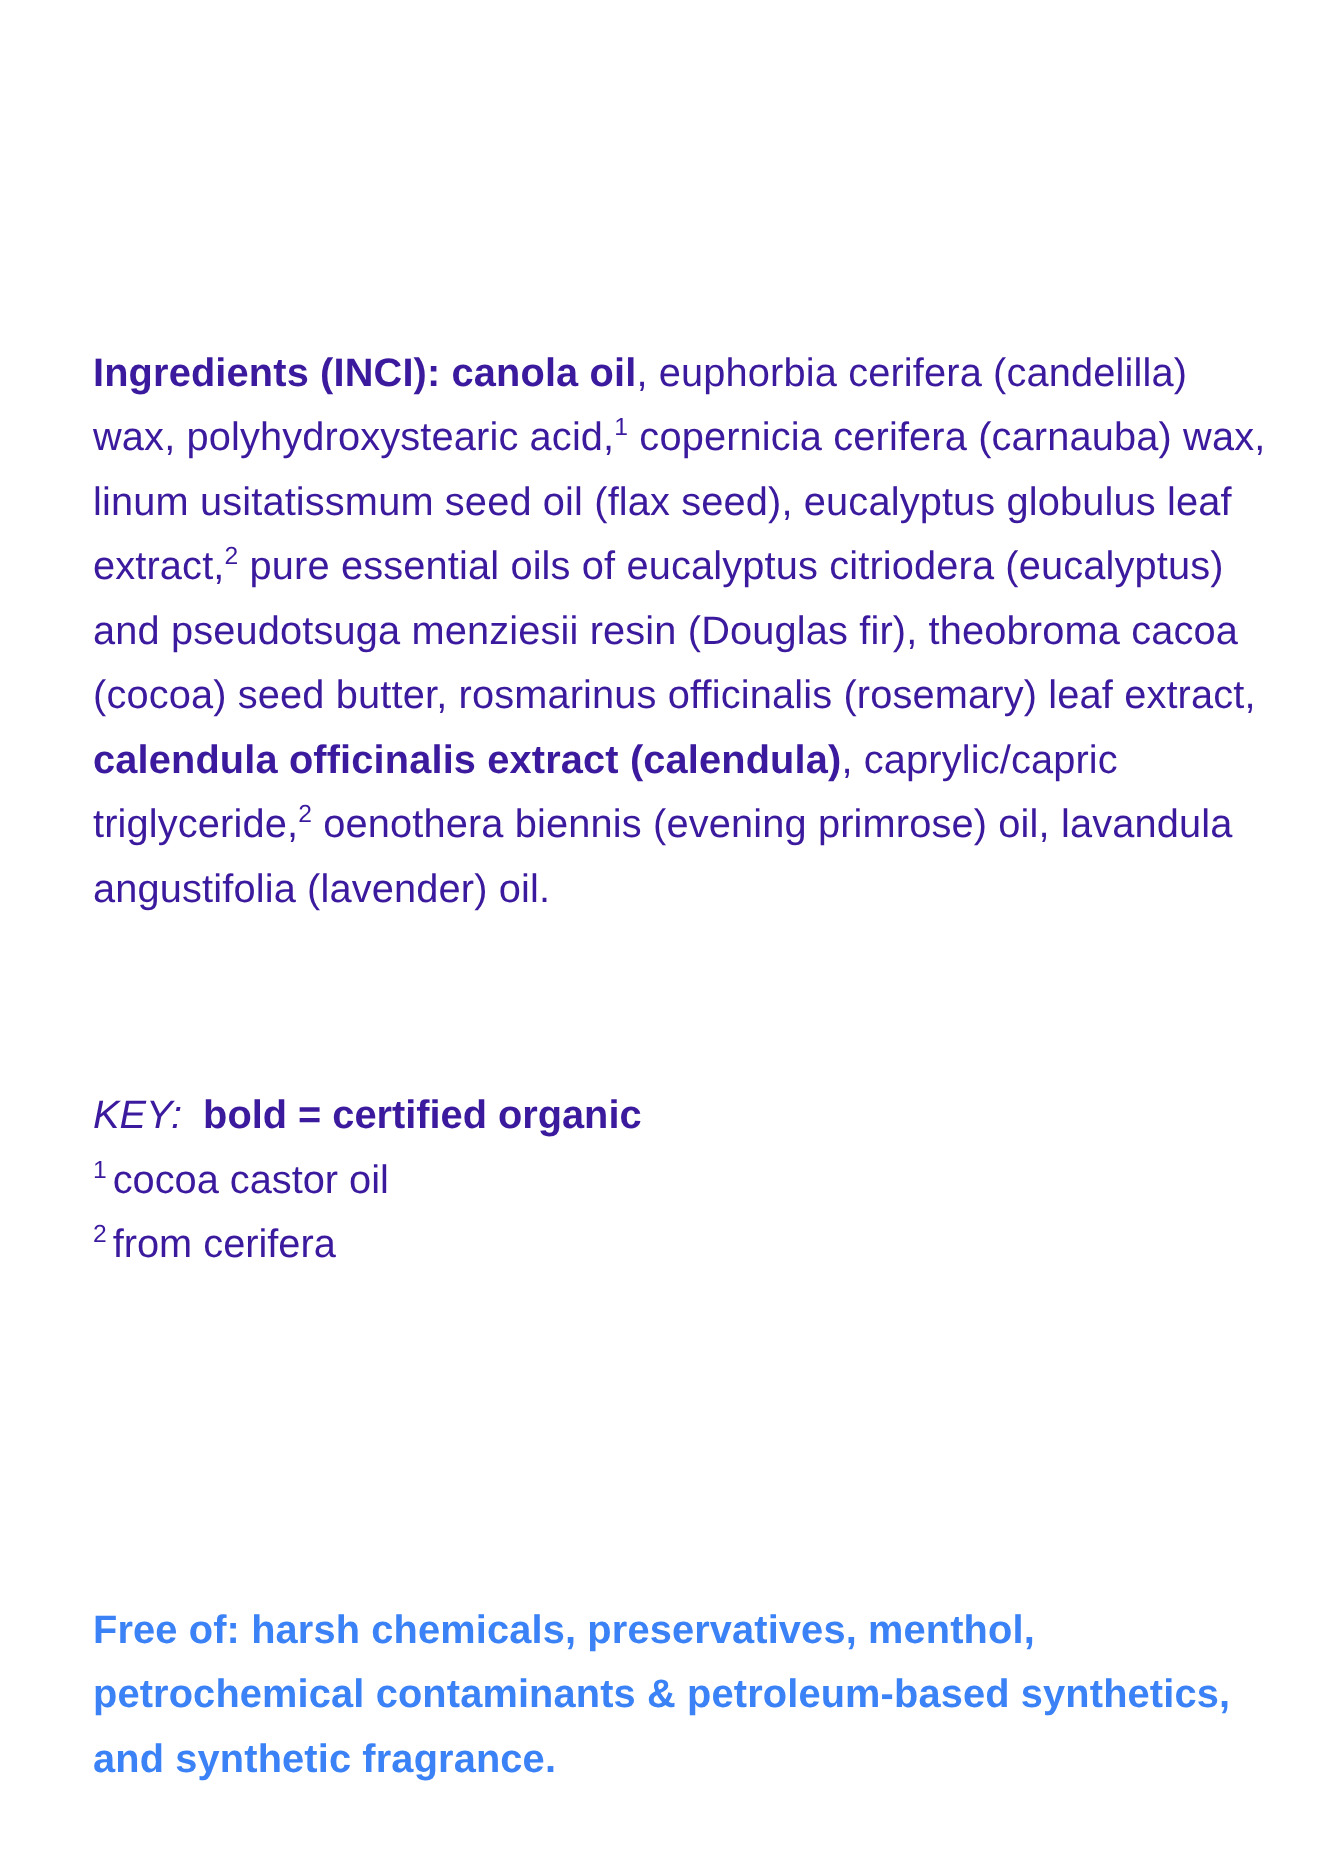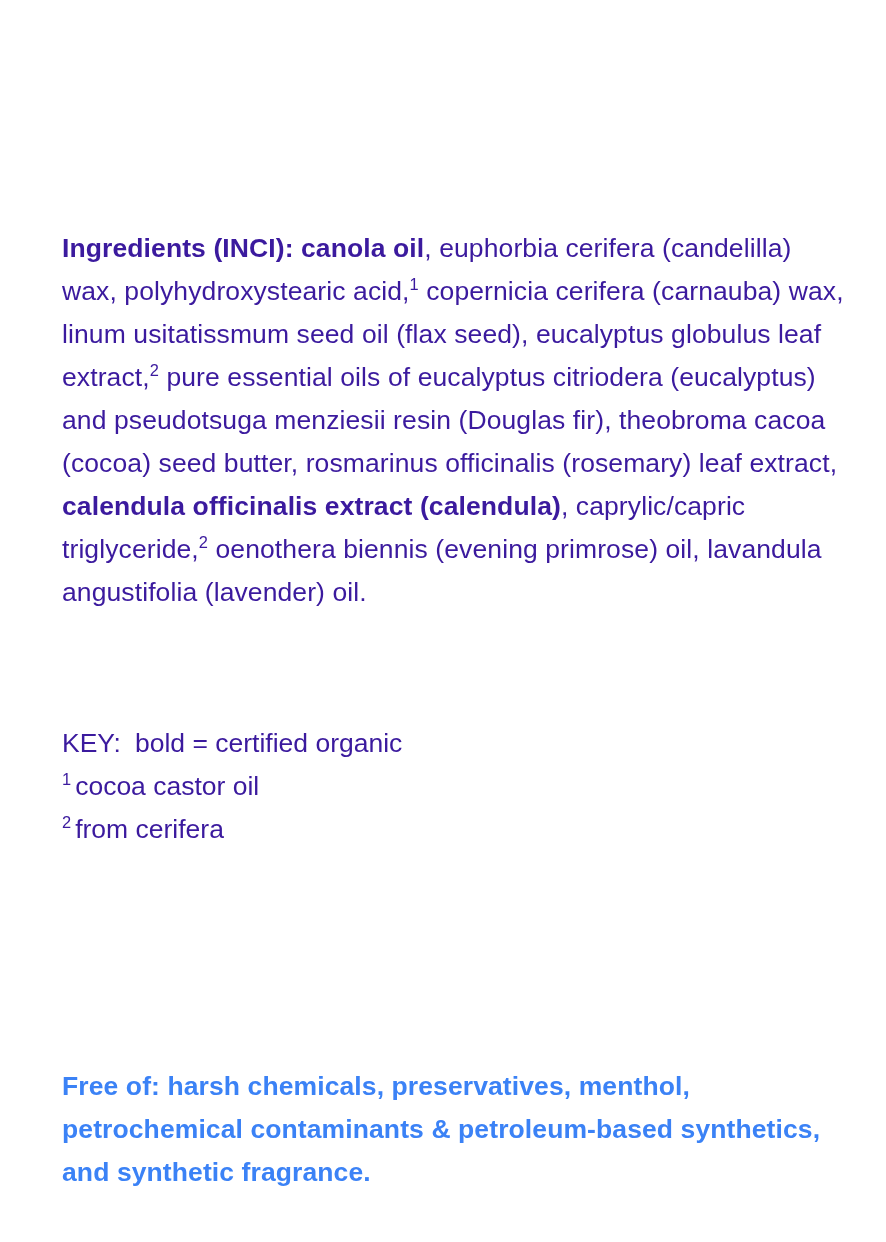--- a/index.html
+++ b/index.html
@@ -47,23 +47,24 @@
     top: 722px;
     width: 790px;
   }
   .key-heading {
     font-size: 26.5px;
     line-height: 43px;
     color: #3b1a9e;
   }
   .key-heading .key-word {
     font-weight: 400;
+    font-style: italic;
   }
   .key-heading .key-def {
-    font-weight: 400;
+    font-weight: 700;
     margin-left: 14px;
   }
   .key-note {
     font-size: 26.5px;
     line-height: 43px;
     color: #3b1a9e;
     font-weight: 400;
   }
   .key-note sup {
     margin-right: 4px;

